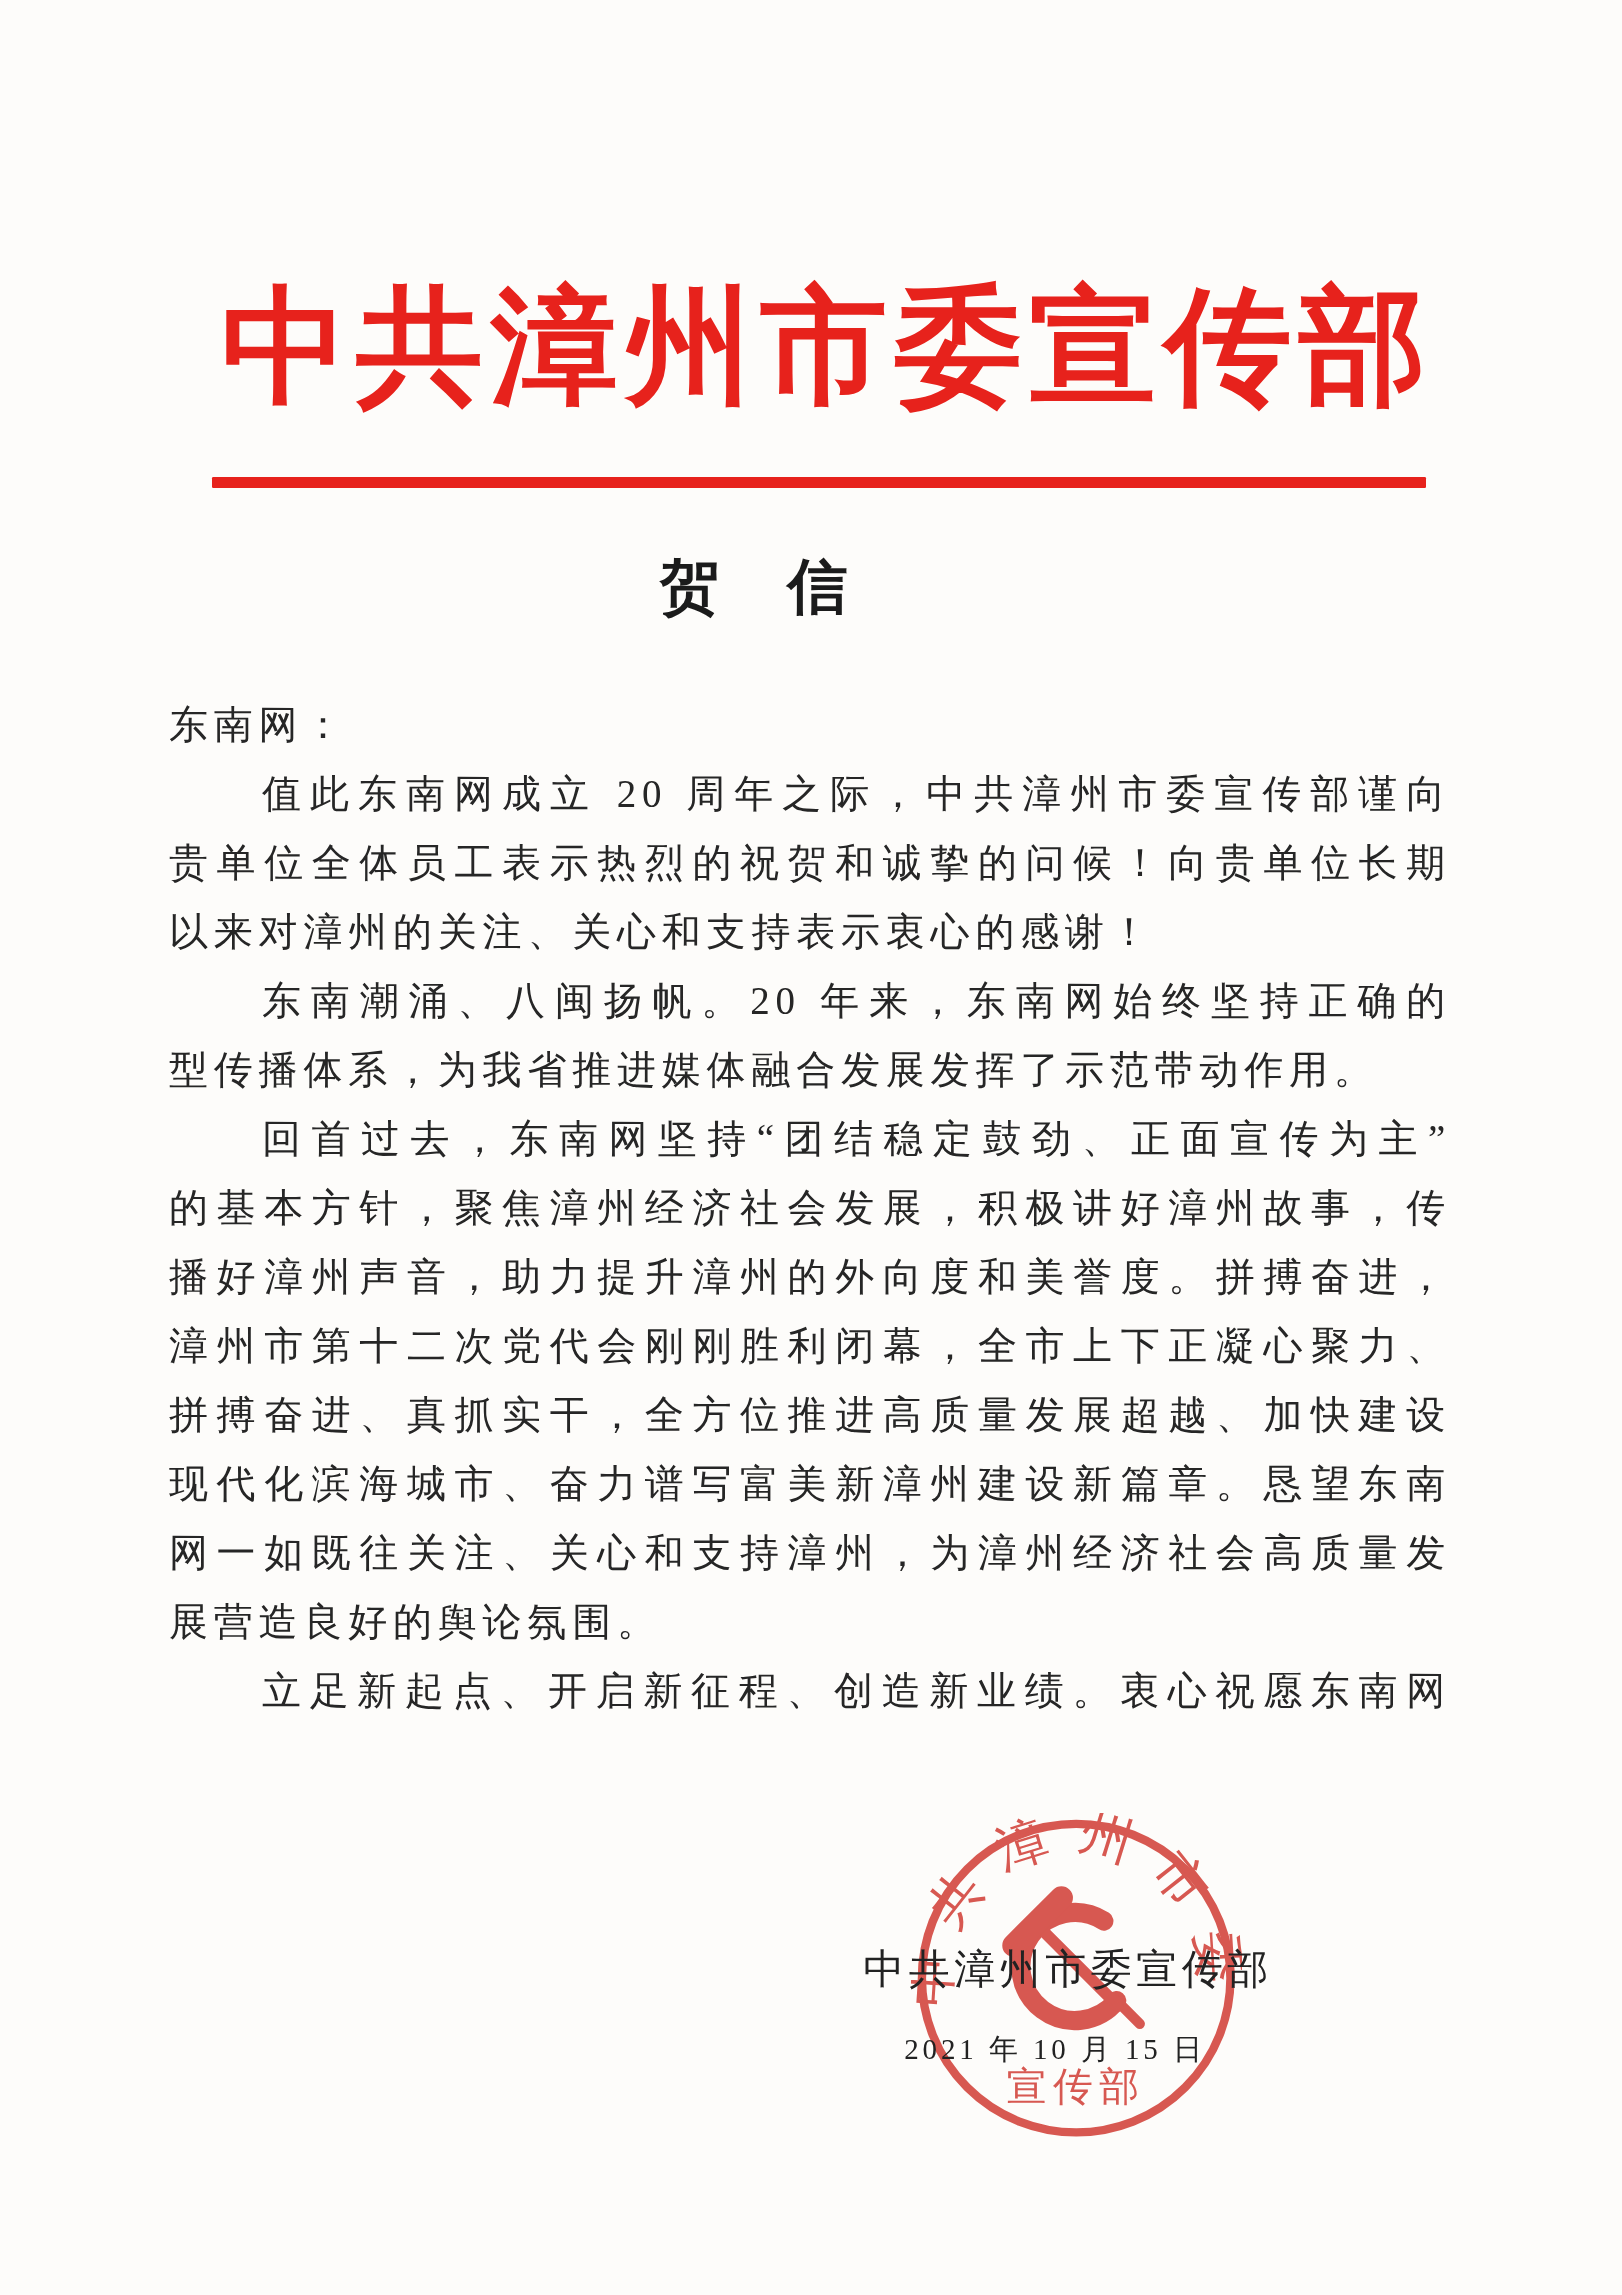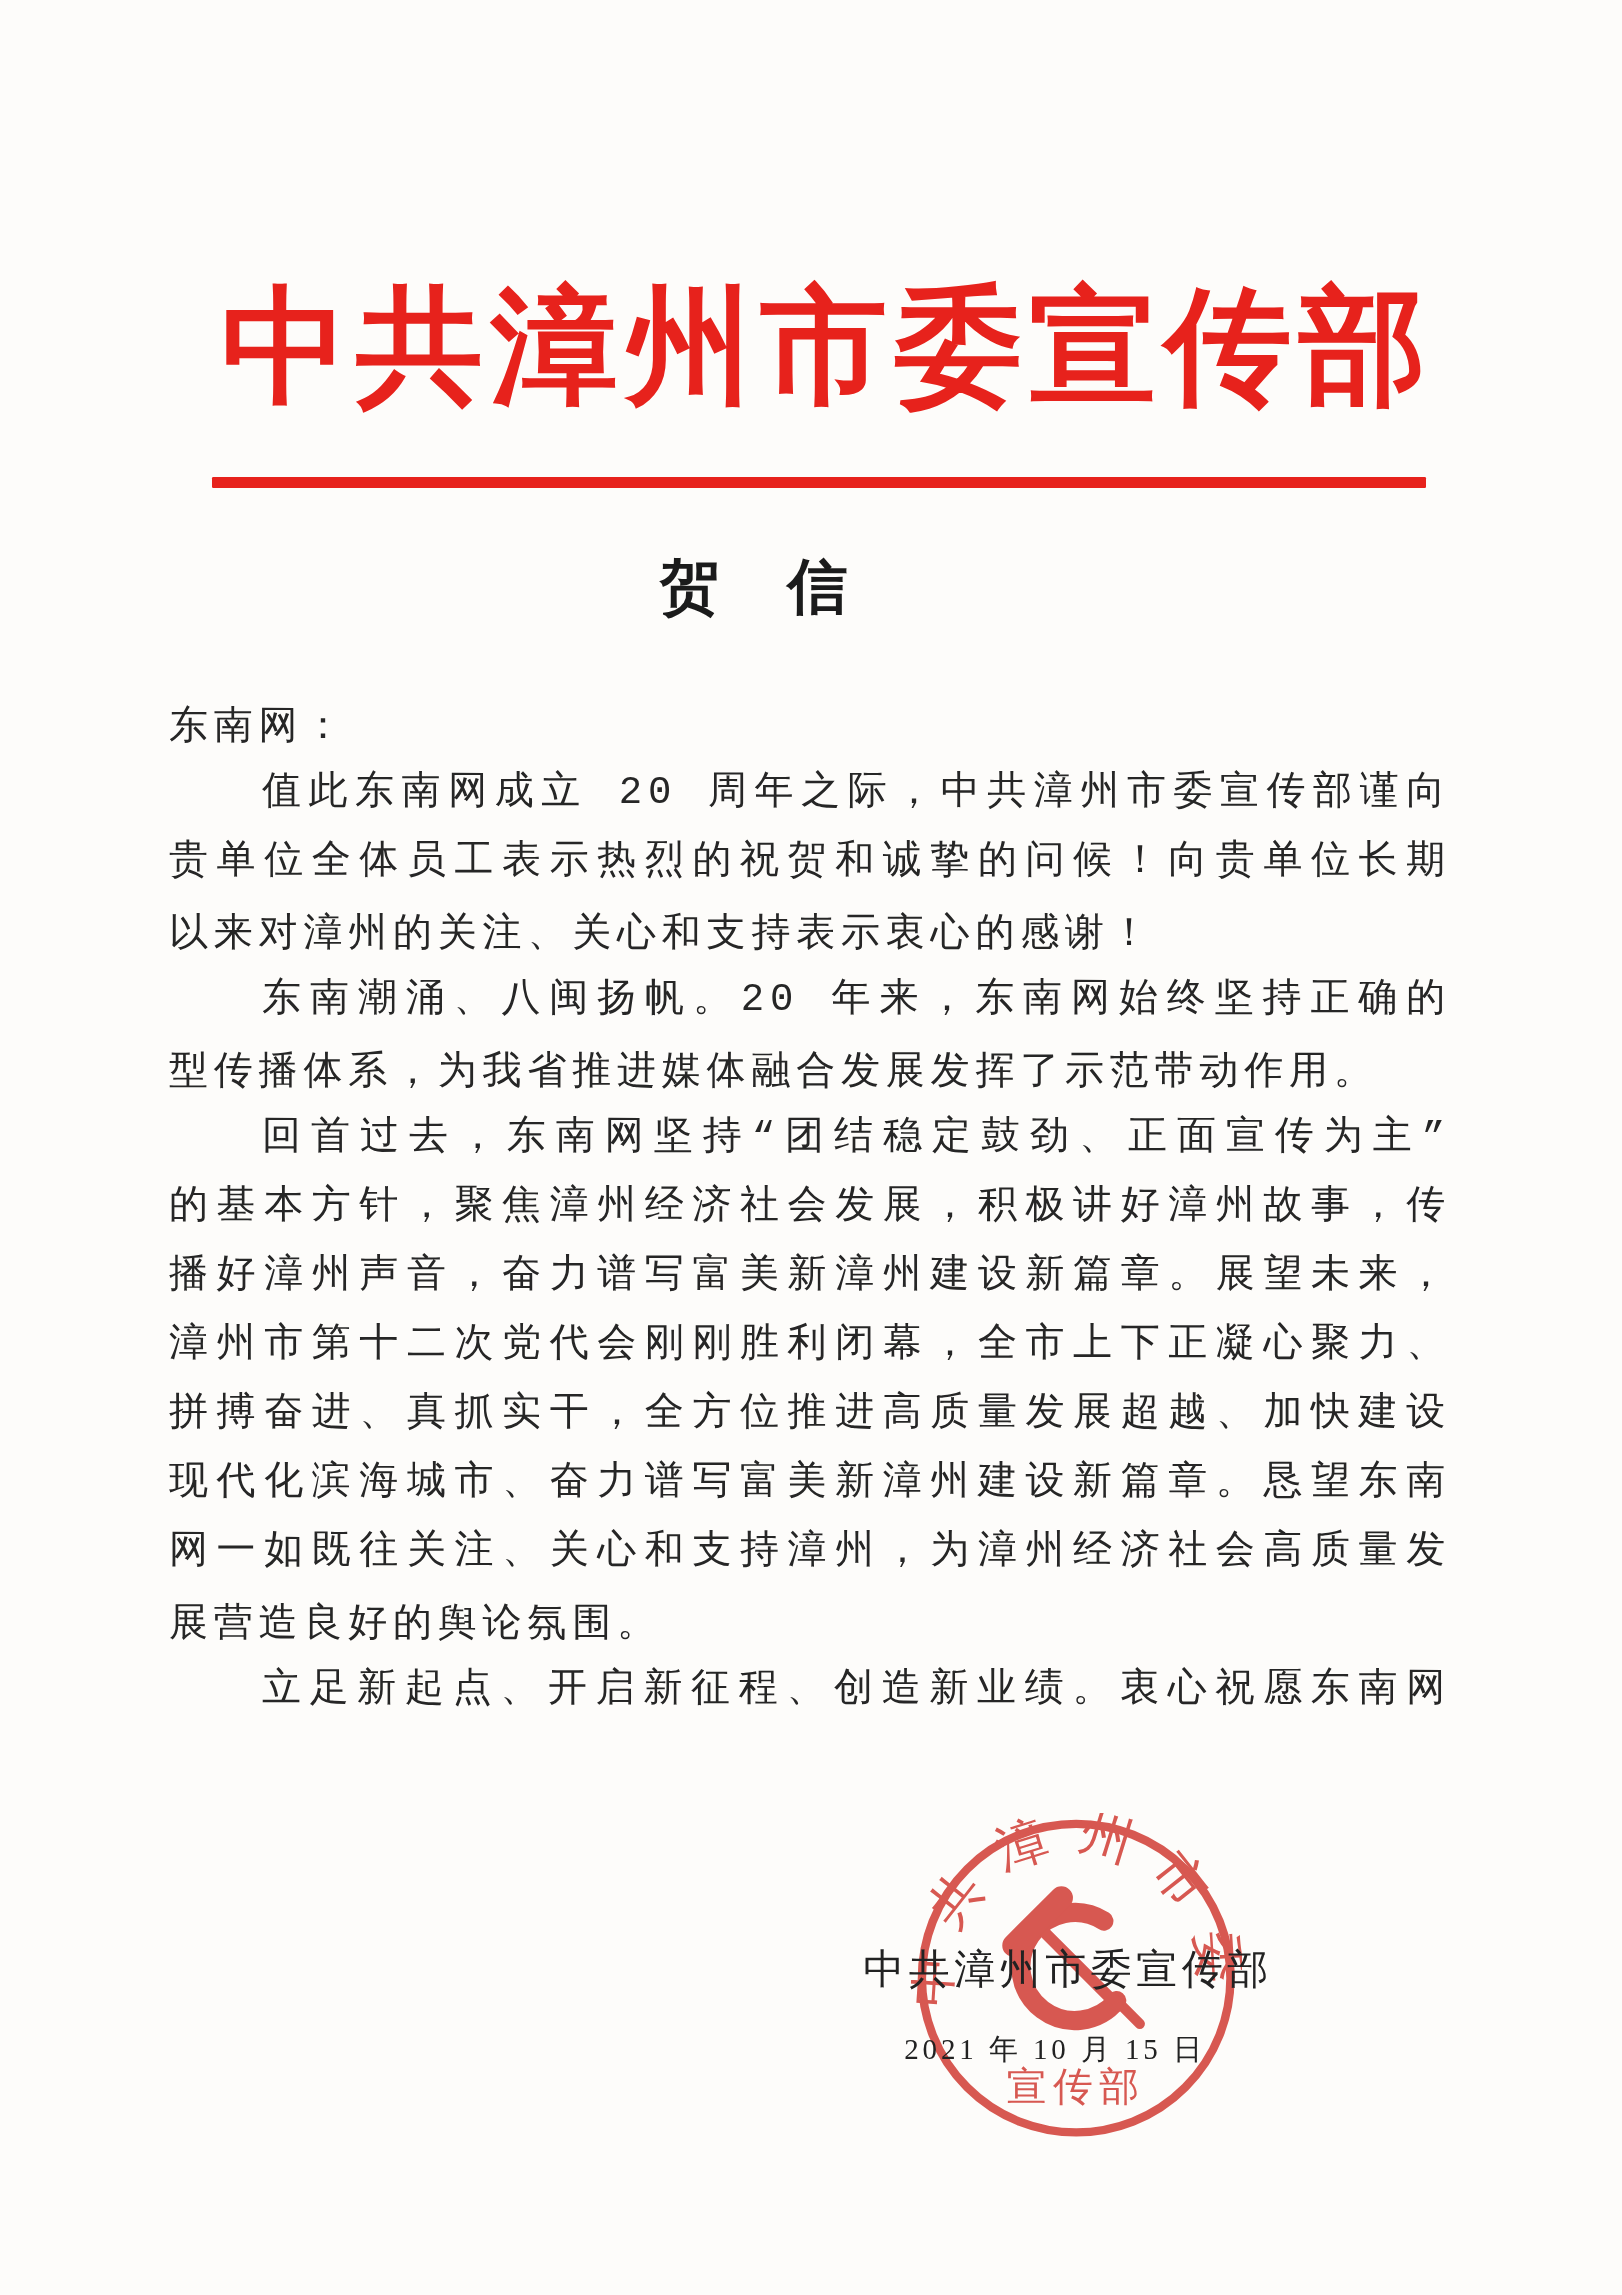--- a/index.html
+++ b/index.html
@@ -40,21 +40,20 @@
     position:absolute;top:690px;left:169px;width:1282px;
     font-size:39px;color:#262626;
     letter-spacing:5.8px;
     line-height:69px;
   }
   .letter-body .line{white-space:nowrap;}
   .letter-body .line.just{
     white-space:normal;
     text-align:justify;
     text-align-last:justify;
-    font-family:Liberation Mono, monospace;
   }
   .letter-body .line.indent{text-indent:93px;}
   
   .sig-org{
     position:absolute;top:1942px;left:830px;width:476px;
     text-align:center;font-size:41px;color:#222;
     letter-spacing:4.5px;white-space:nowrap;z-index:3;
   }
   .sig-date{
     position:absolute;top:2030px;left:817px;width:476px;
@@ -83,21 +82,21 @@
 
   <div class="letter-body">
       <div class="line">东南网：</div>
       <div class="line indent just">值此东南网成立 20 周年之际，中共漳州市委宣传部谨向</div>
       <div class="line just">贵单位全体员工表示热烈的祝贺和诚挚的问候！向贵单位长期</div>
       <div class="line">以来对漳州的关注、关心和支持表示衷心的感谢！</div>
       <div class="line indent just">东南潮涌、八闽扬帆。20 年来，东南网始终坚持正确的</div>
       <div class="line">型传播体系，为我省推进媒体融合发展发挥了示范带动作用。</div>
       <div class="line indent just">回首过去，东南网坚持“团结稳定鼓劲、正面宣传为主”</div>
       <div class="line just">的基本方针，聚焦漳州经济社会发展，积极讲好漳州故事，传</div>
-      <div class="line just">播好漳州声音，奋力谱写富美新漳州建设新篇章。展望未来，</div>
+      <div class="line just">播好漳州声音，助力提升漳州的外向度和美誉度。拼搏奋进，</div>
       <div class="line just">漳州市第十二次党代会刚刚胜利闭幕，全市上下正凝心聚力、</div>
       <div class="line just">拼搏奋进、真抓实干，全方位推进高质量发展超越、加快建设</div>
       <div class="line just">现代化滨海城市、奋力谱写富美新漳州建设新篇章。恳望东南</div>
       <div class="line just">网一如既往关注、关心和支持漳州，为漳州经济社会高质量发</div>
       <div class="line">展营造良好的舆论氛围。</div>
       <div class="line indent just">立足新起点、开启新征程、创造新业绩。衷心祝愿东南网</div>
     </div>
 
   <div class="seal">
     <svg viewBox="0 0 515 515" xmlns="http://www.w3.org/2000/svg">

